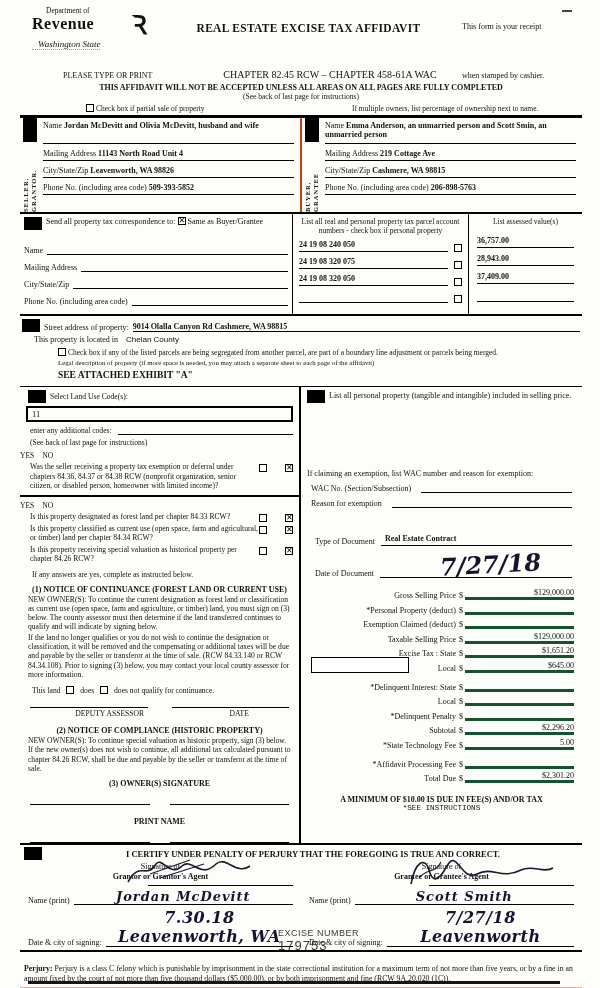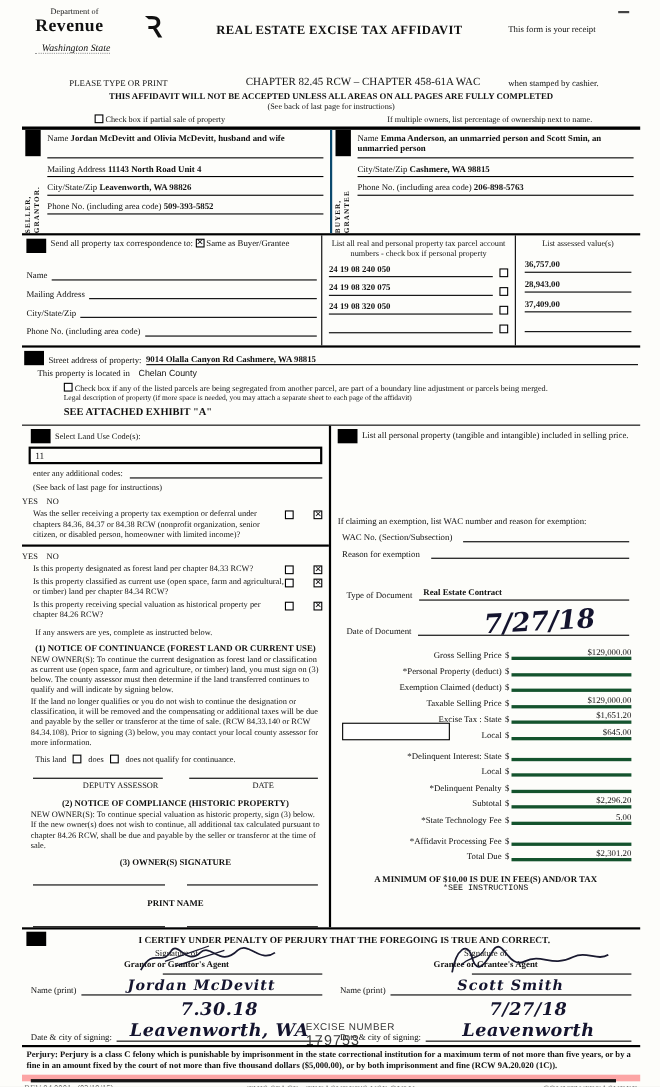--- a/index.html
+++ b/index.html
@@ -30,21 +30,21 @@
   .cb { display:inline-block; width:8px; height:8px; border:1px solid #000; vertical-align:-1px; position:relative; background:#fff; }
   .cb.checked::after { content:"✕"; position:absolute; left:0px; top:-2px; font-size:8px; line-height:9px; }
   .marker { display:inline-block; width:18px; height:13px; background:#000; vertical-align:-3px; flex:none; }
   .uline { border-bottom:1px solid #000; }
   .hand { font-family:"DejaVu Serif", serif; font-style:italic; font-weight:bold; color:#14142e; }
 
   
   .main { border-top:3px solid #000; margin-top:2px; }
   .parties { display:flex; border-bottom:2px solid #000; }
   .party { flex:1; display:flex; min-height:94px; }
-  .party + .party { border-left:2px solid #0c4a6e; }
+  .party + .party { border-left:2px solid #c2410c; }
   .party-side { width:19px; flex:none; display:flex; flex-direction:column; align-items:center; }
   .party-side .marker { width:14px; height:24px; margin-bottom:2px; }
   .vlabels { flex:1; display:flex; }
   .vlabel { writing-mode:vertical-rl; transform:rotate(180deg); font-size:6.5px; font-weight:bold; letter-spacing:1px; line-height:8px; }
   .party-fields { flex:1; padding:2px 6px 2px 4px; font-size:8px; }
   .pf-row { border-bottom:1px solid #000; padding:1px 0 0 0; min-height:13px; margin-bottom:4px; }
   .pf-row b { font-size:8px; }
   .pf-name { min-height:24px; }
 
   
@@ -134,21 +134,21 @@
   .cert-col { flex:1; padding:0 8px; position:relative;text-align:center; }
   .cert-sig-lbl { line-height:10px; }
   .cert-sigline { border-bottom:1px solid #000; margin-left:120px; margin-top:-6px; min-height:10px; }
   .cert-row { display:flex; align-items:flex-end; margin-top:3px; }
   .cert-row .lbl { flex:none; padding-right:4px; }
   .cert-row .uline { flex:1; min-height:13px; }
   .sig-svg { position:absolute; top:-8px; left:100px; }
   .hand-name { font-size:13px; letter-spacing:1px; }
   .hand-date { font-size:16px; letter-spacing:0.5px; }
 
-  .perjury { border-bottom:6px solid #fca5a5; font-size:7.8px; line-height:10px; padding:2px 4px 3px 4px;font-weight:bold; }
+  .perjury { border-bottom:1px solid #fca5a5; font-size:7.8px; line-height:10px; padding:12px 4px 3px 4px; }
   .footrow { display:flex; font-size:8.5px; padding:2px 2px; }
   .footrow .rev { width:150px; font-size:7.8px; }
   .footrow .mid { flex:1; text-align:center; }
   .footrow .ct { width:150px; text-align:right; }
 
   .excise { position:absolute; left:278px; top:928px; font-family:"Liberation Sans", sans-serif; color:#3a3a3a; }
   .excise .lbl { font-size:9px; letter-spacing:0.5px; }
   .excise .num { font-size:13px; letter-spacing:1px; }
 
   .scan-bar { position:absolute; left:28px; right:40px; bottom:4px; height:3px; background:#151515; }
@@ -223,20 +223,24 @@
               <span class="vlabel">BUYER,</span>
               <span class="vlabel">GRANTEE</span>
             </div>
           </div>
           <div class="party-fields">
             <div class="pf-row pf-name">
               <span>Name</span>
               <b>Emma Anderson,  an unmarried person and Scott Smin, an unmarried person</b>
             </div>
             <div class="pf-row">
+              <span>Mailing Address</span>
+              <b>219 Cottage Ave</b>
+            </div>
+            <div class="pf-row">
               <span>City/State/Zip</span>
               <b>Cashmere, WA  98815</b>
             </div>
             <div class="pf-row">
               <span>Phone No. (including area code)</span>
               <b>206-898-5763</b>
             </div>
           </div>
         </div>
       </div>

